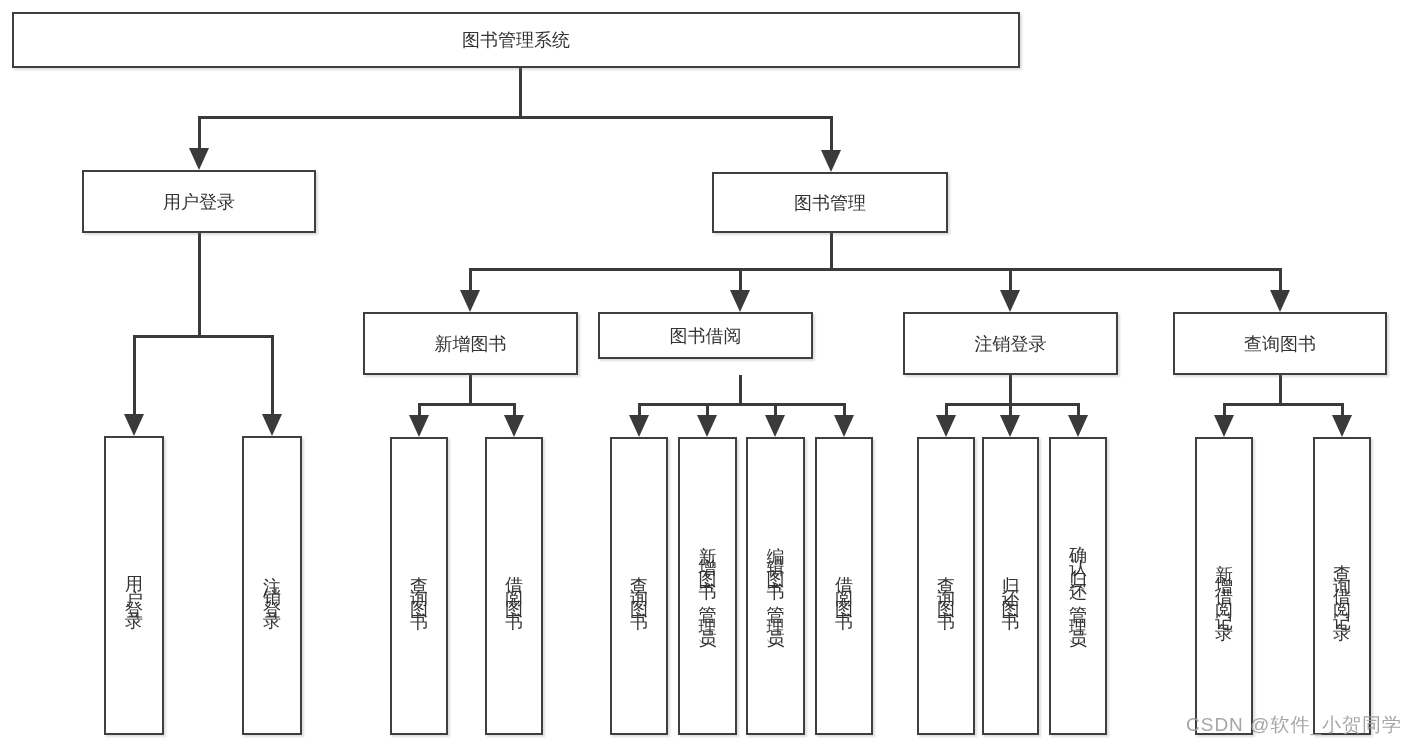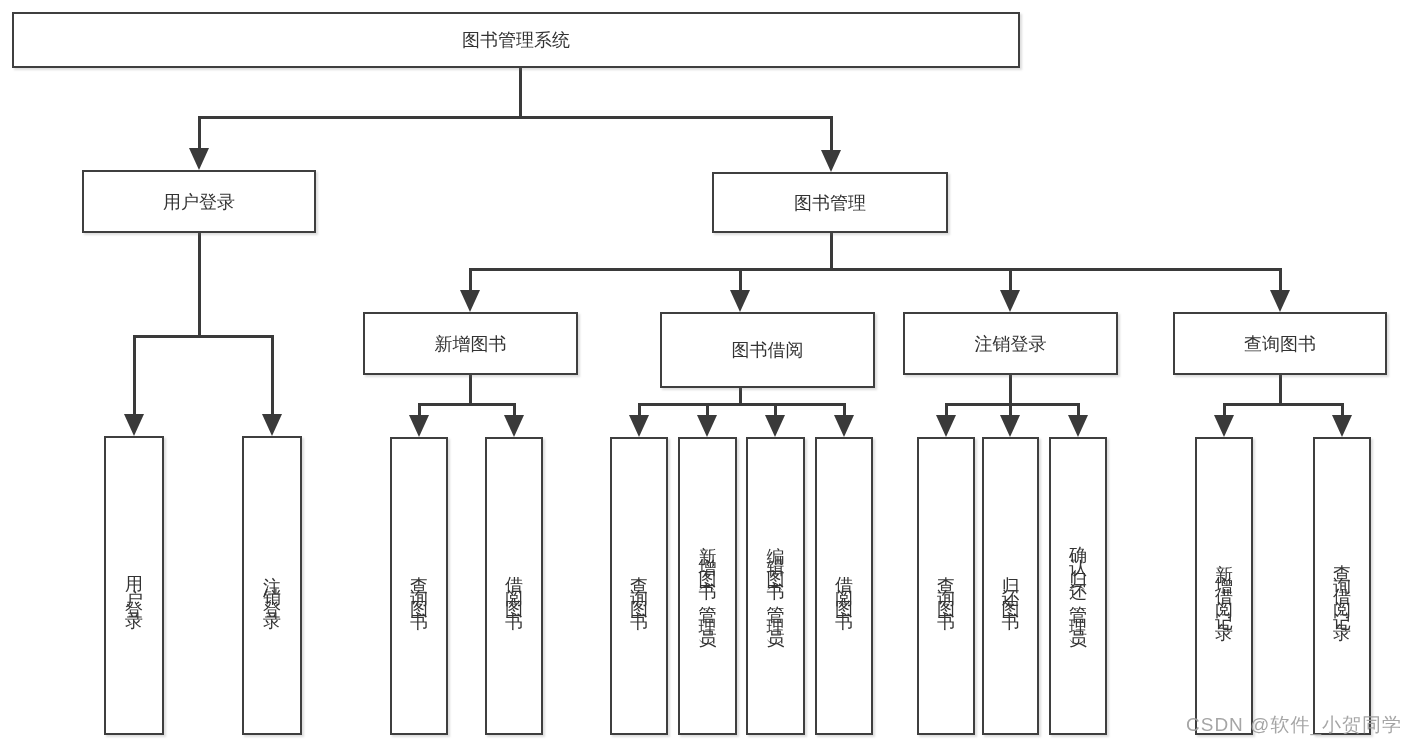--- a/index.html
+++ b/index.html
@@ -93,21 +93,21 @@
   <div class="node" style="left:82px;top:170px;width:234px;height:63px">
     <span>用户登录</span>
   </div>
   <div class="node" style="left:712px;top:172px;width:236px;height:61px">
     <span>图书管理</span>
   </div>
 
   <div class="node" style="left:363px;top:312px;width:215px;height:63px">
     <span>新增图书</span>
   </div>
-  <div class="node" style="left:660px;top:312px;width:215px;height:76px">
+  <div class="node" style="left:598px;top:312px;width:215px;height:47px">
     <span>图书借阅</span>
   </div>
   <div class="node" style="left:903px;top:312px;width:215px;height:63px">
     <span>注销登录</span>
   </div>
   <div class="node" style="left:1173px;top:312px;width:214px;height:63px">
     <span>查询图书</span>
   </div>
 
   <div class="node leaf" style="left:104px;top:436px;width:60px;height:299px">

